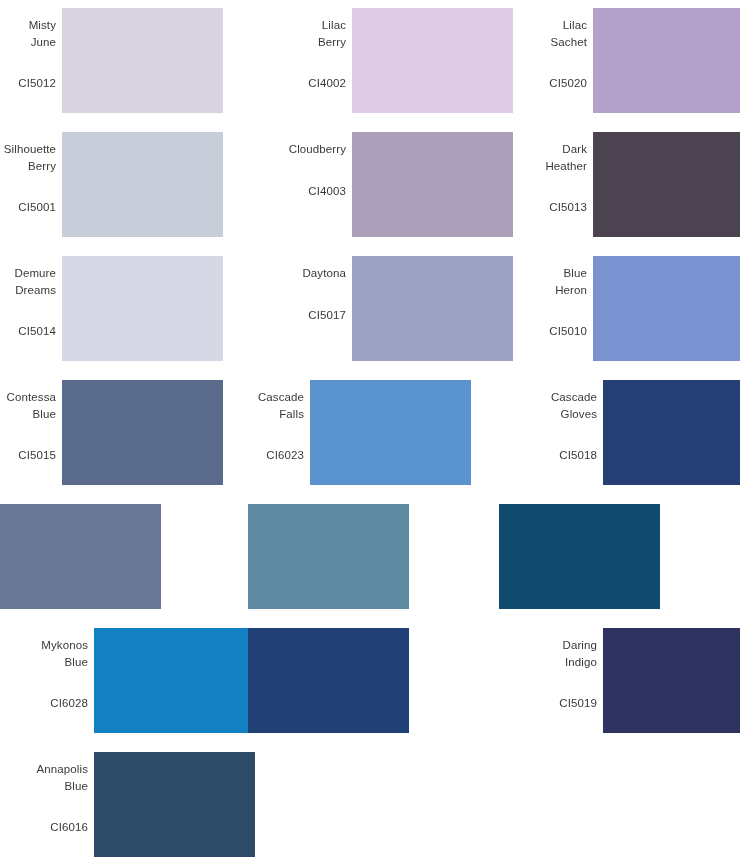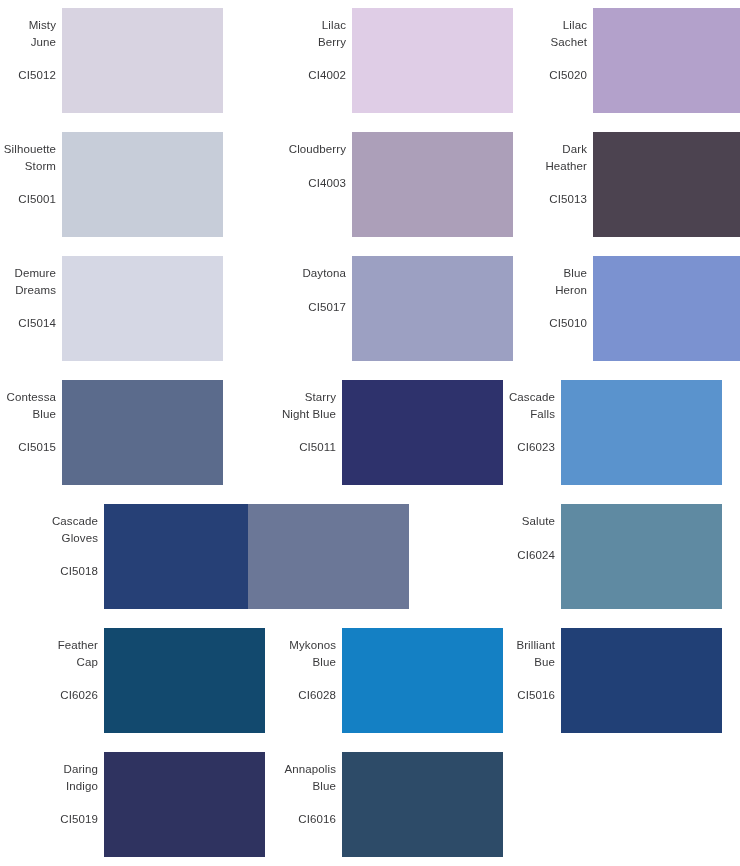--- a/index.html
+++ b/index.html
@@ -54,21 +54,21 @@
     line-height: 16.5px;
     color: #39393b;
     white-space: pre-line;
     letter-spacing: 0.1px;
   }
 
   .swatch-code {
     font-size: 11.5px;
     line-height: 16px;
     color: #39393b;
-    margin-top: 17px;
+    margin-top: 25px;
     letter-spacing: 0.1px;
   }
 
   .swatch-chip {
     width: 161px;
     height: 105px;
     flex: 0 0 161px;
     border: 0;
   }
   .col-2 .swatch-chip { width: 161px; flex: 0 0 161px; }
@@ -98,21 +98,21 @@
       <div class="swatch-labels">
         <div class="swatch-name">Lilac
 Sachet</div>
         <div class="swatch-code">CI5020</div>
       </div>
       <div class="swatch-chip" style="background-color: rgb(179, 161, 203);"></div>
     </div>
     <div class="swatch-cell col-1">
       <div class="swatch-labels">
         <div class="swatch-name">Silhouette
-Storm</div>
+Berry</div>
         <div class="swatch-code">CI5001</div>
       </div>
       <div class="swatch-chip" style="background-color: rgb(199, 205, 217);"></div>
     </div>
     <div class="swatch-cell col-2">
       <div class="swatch-labels">
         <div class="swatch-name">Cloudberry</div>
         <div class="swatch-code">CI4003</div>
       </div>
       <div class="swatch-chip" style="background-color: rgb(172, 159, 185);"></div>
@@ -149,76 +149,54 @@
       <div class="swatch-chip" style="background-color: rgb(123, 146, 208);"></div>
     </div>
     <div class="swatch-cell col-1">
       <div class="swatch-labels">
         <div class="swatch-name">Contessa
 Blue</div>
         <div class="swatch-code">CI5015</div>
       </div>
       <div class="swatch-chip" style="background-color: rgb(91, 107, 140);"></div>
     </div>
-    <div class="swatch-cell col-3">
-      <div class="swatch-labels">
-        <div class="swatch-name">Starry
-Night Blue</div>
-        <div class="swatch-code">CI5011</div>
-      </div>
-      <div class="swatch-chip" style="background-color: rgb(46, 50, 108);"></div>
-    </div>
     <div class="swatch-cell col-1">
       <div class="swatch-labels">
         <div class="swatch-name">Cascade
 Falls</div>
         <div class="swatch-code">CI6023</div>
       </div>
       <div class="swatch-chip" style="background-color: rgb(90, 147, 205);"></div>
     </div>
     <div class="swatch-cell col-2">
       <div class="swatch-labels">
         <div class="swatch-name">Cascade
 Gloves</div>
         <div class="swatch-code">CI5018</div>
       </div>
       <div class="swatch-chip" style="background-color: rgb(38, 64, 118);"></div>
     </div>
     <div class="swatch-cell col-3">
       <div class="swatch-chip" style="background-color: rgb(107, 119, 151);"></div>
     </div>
     <div class="swatch-cell col-1">
-      <div class="swatch-labels">
-        <div class="swatch-name">Salute</div>
-        <div class="swatch-code">CI6024</div>
-      </div>
       <div class="swatch-chip" style="background-color: rgb(95, 138, 162);"></div>
     </div>
     <div class="swatch-cell col-2">
-      <div class="swatch-labels">
-        <div class="swatch-name">Feather
-Cap</div>
-        <div class="swatch-code">CI6026</div>
-      </div>
       <div class="swatch-chip" style="background-color: rgb(18, 73, 110);"></div>
     </div>
     <div class="swatch-cell col-3">
       <div class="swatch-labels">
         <div class="swatch-name">Mykonos
 Blue</div>
         <div class="swatch-code">CI6028</div>
       </div>
       <div class="swatch-chip" style="background-color: rgb(20, 128, 196);"></div>
     </div>
     <div class="swatch-cell col-1">
-      <div class="swatch-labels">
-        <div class="swatch-name">Brilliant
-Bue</div>
-        <div class="swatch-code">CI5016</div>
-      </div>
       <div class="swatch-chip" style="background-color: rgb(33, 64, 118);"></div>
     </div>
     <div class="swatch-cell col-2">
       <div class="swatch-labels">
         <div class="swatch-name">Daring
 Indigo</div>
         <div class="swatch-code">CI5019</div>
       </div>
       <div class="swatch-chip" style="background-color: rgb(47, 51, 96);"></div>
     </div>

